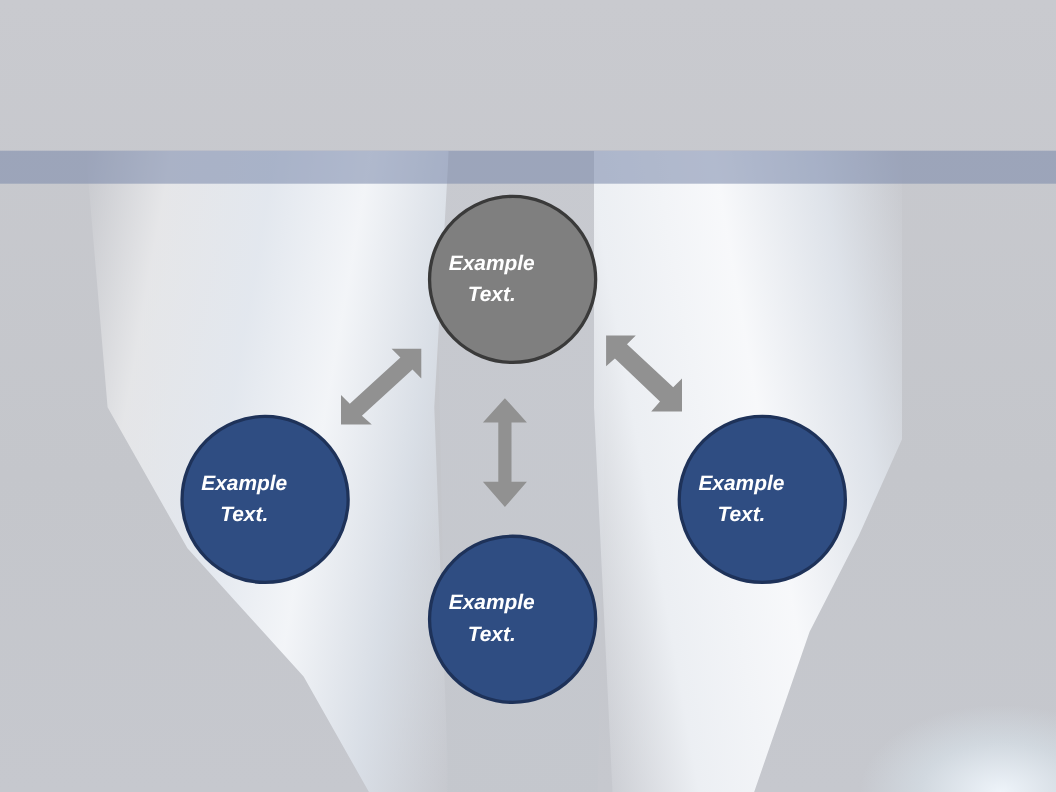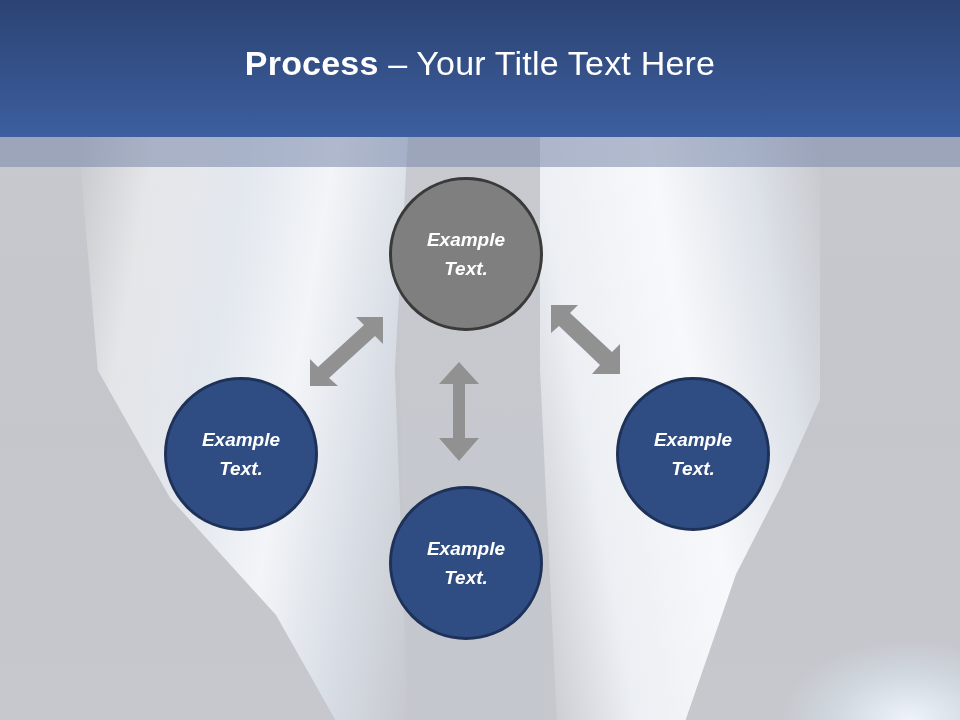--- a/index.html
+++ b/index.html
@@ -40,46 +40,41 @@
   }
   .title { color: #ffffff; font-size: 34px; margin-top: -10px; letter-spacing: 0.2px; }
   .title b { font-weight: bold; }
   .title span { font-weight: normal; }
   .band {
     position: absolute; left: 0; top: 137px; width: 960px; height: 30px;
     background: rgba(120,134,170,0.55);
   }
   .circle {
     position: absolute; width: 154px; height: 154px; border-radius: 50%;
-    display: flex; align-items: center; justify-content: center; text-align: center;
+    display: flex; align-items: center; justify-content: flex-start; text-align: center;
     box-sizing: border-box;
   }
   .circle .label {
     color: #ffffff; font-style: italic; font-weight: bold; font-size: 19px; line-height: 29px;
     width: 110px;
   }
   .circle-gray { background: #7f7f7f; border: 3px solid #3a3a3a; }
   .circle-blue { background: #2f4d82; border: 3px solid #1e3259; }
   .arrow { position: absolute; }
 </style>
 </head>
 <body>
 
 <div class="slide">
   <div class="bg-gray"></div>
   <div class="curtain curtain-center"></div>
   <div class="curtain curtain-left"></div>
   <div class="curtain curtain-right"></div>
   <div class="glow"></div>
 
-  <div class="header">
-    <div class="title">
-      <b>Process</b><span> – Your Title Text Here</span>
-    </div>
-  </div>
   <div class="band"></div>
 
   <svg class="arrow" style="left:305px;top:312px" width="85" height="78" viewBox="0 0 85 78">
     <g fill="#919191">
       <polygon points="78,5 78,32 70,24 24,66 33,74 5,74 5,47 13,55 59,13 51,5"></polygon>
     </g>
   </svg>
   <svg class="arrow" style="left:436px;top:360px" width="46" height="104" viewBox="0 0 46 104">
     <polygon fill="#919191" points="23,2 43,24 29,24 29,78 43,78 23,101 3,78 17,78 17,24 3,24"></polygon>
   </svg>

